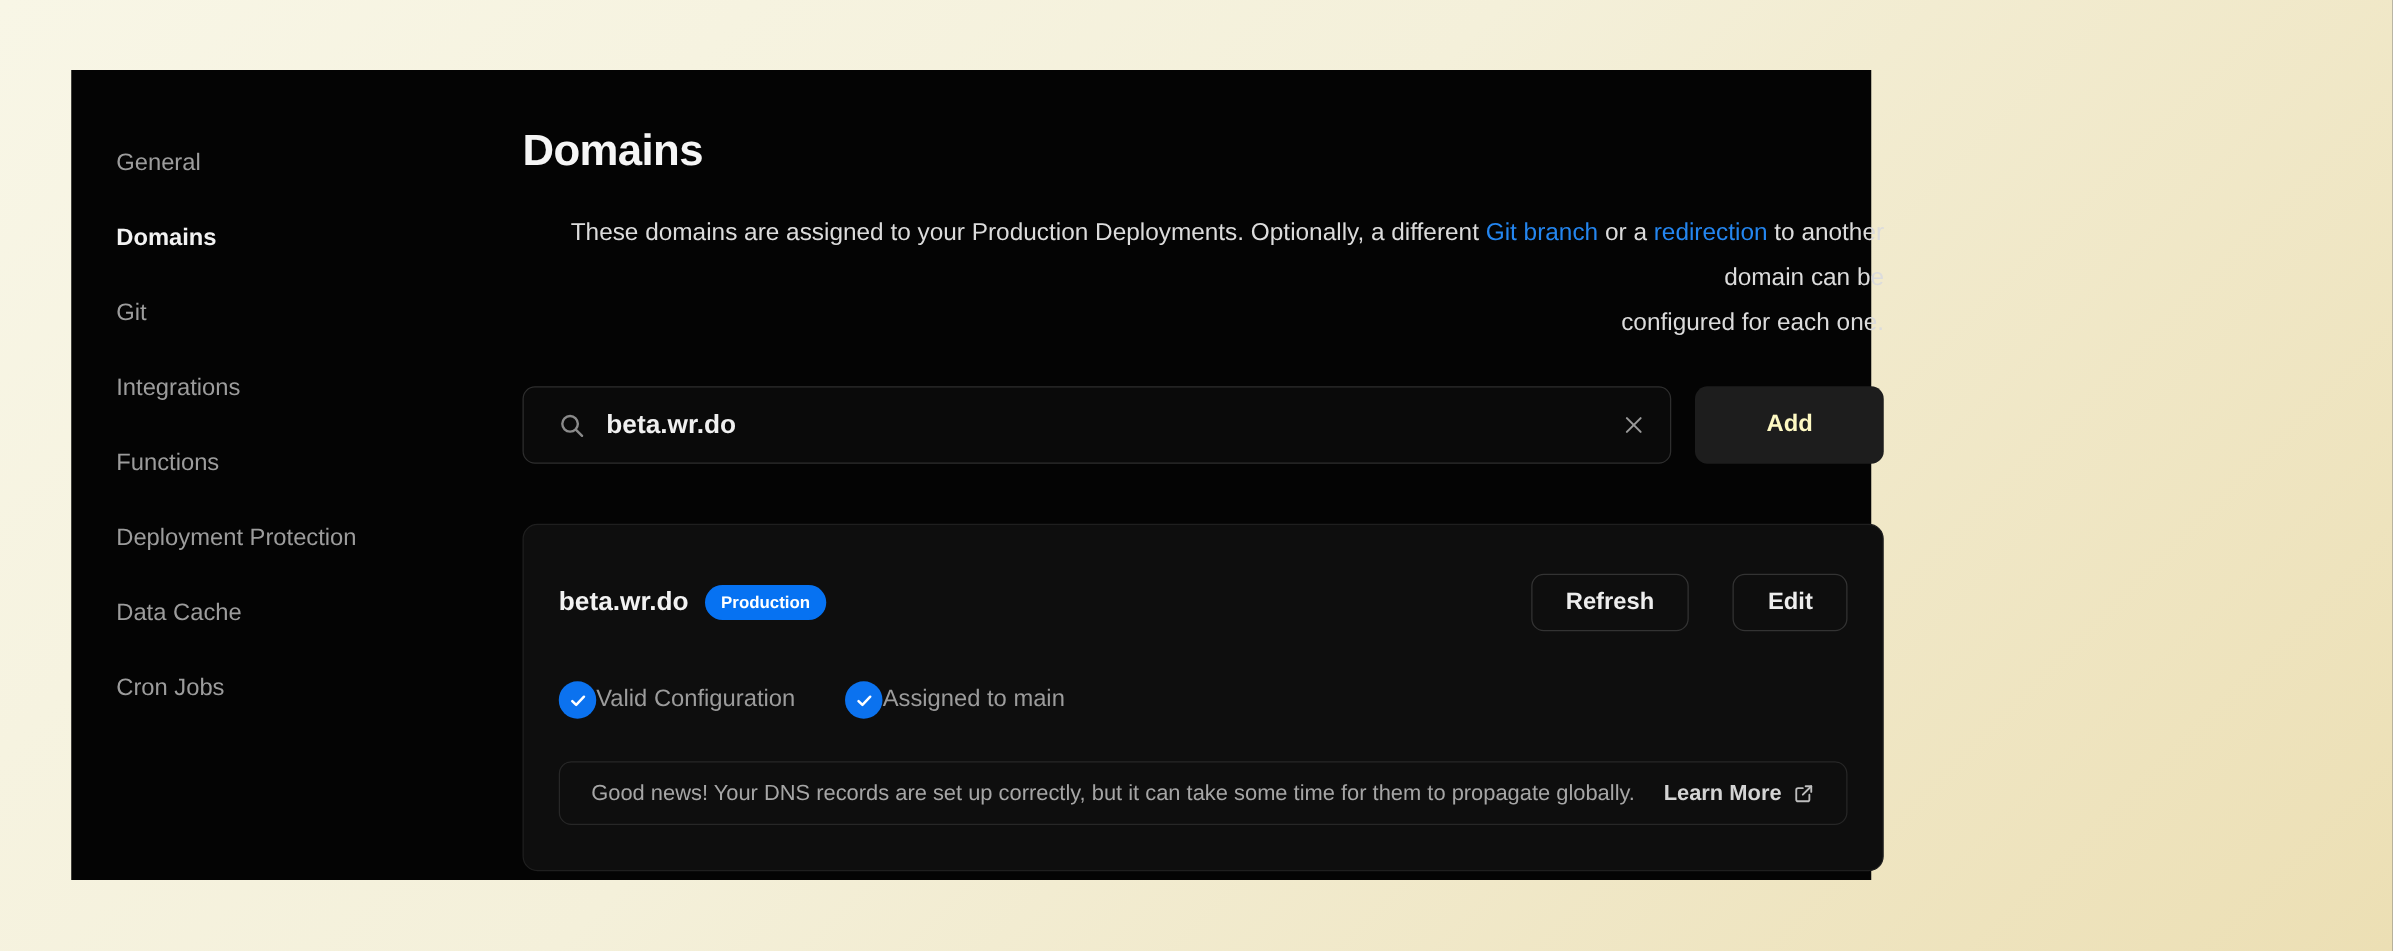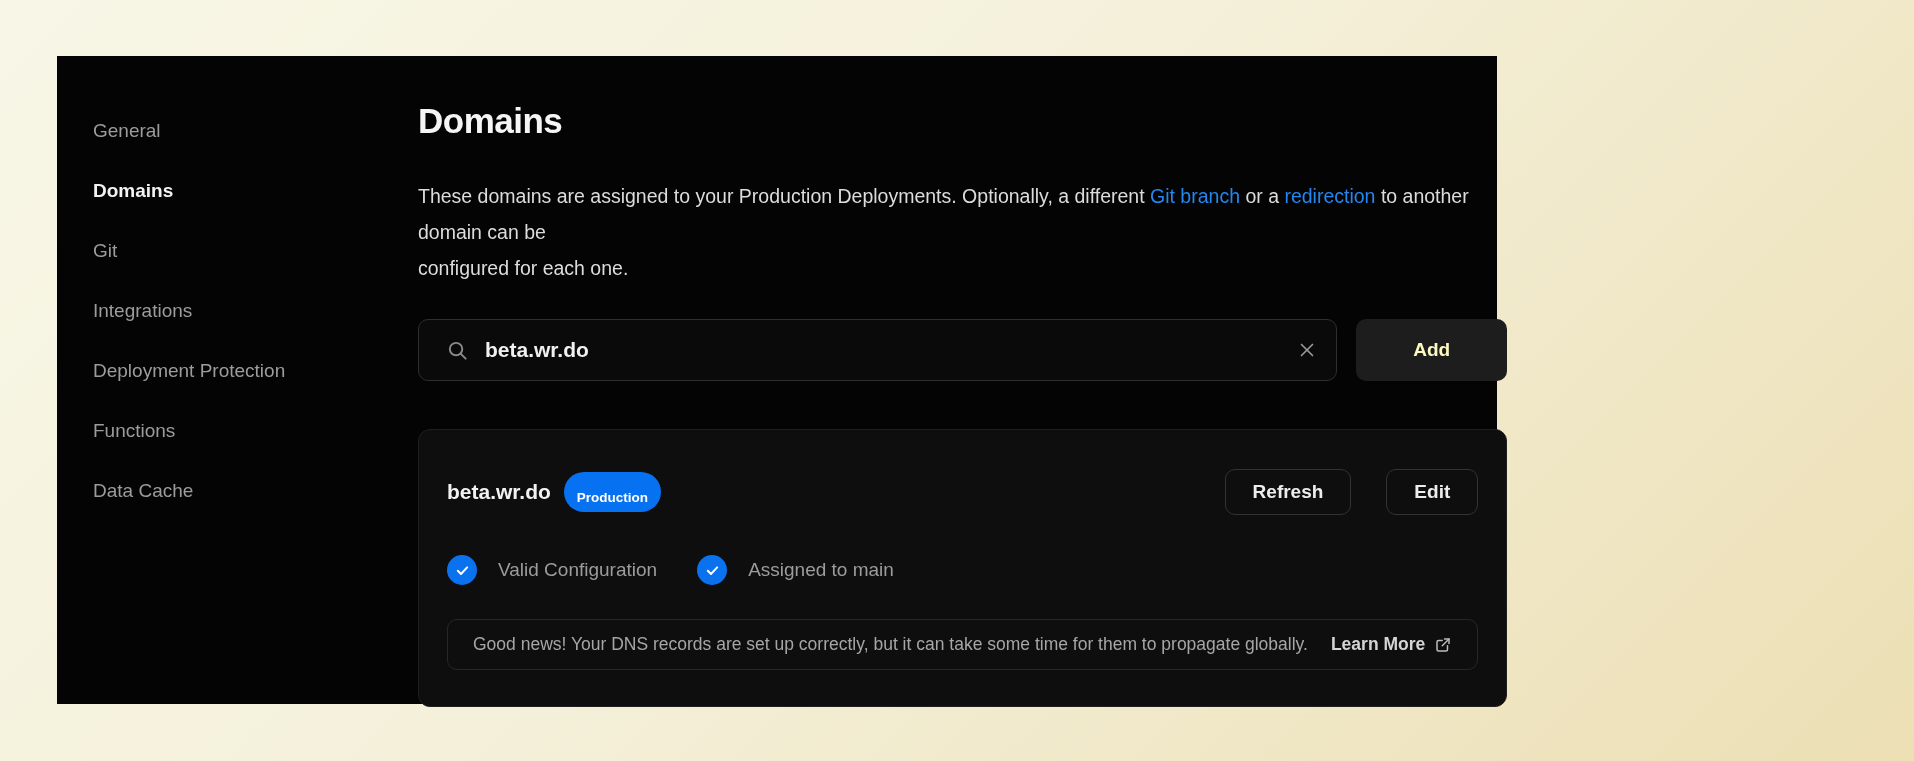--- a/index.html
+++ b/index.html
@@ -40,25 +40,26 @@
     padding: 44px 24px 0 0;
   }
   h1.page-title {
     font-size: 35px;
     line-height: 42px;
     font-weight: 700;
     color: #f5f5f5;
     letter-spacing: -0.5px;
   }
   .desc {
-    margin-top: 36px;
+    margin-top: 26px;
     font-size: 19.5px;
     line-height: 36px;
     color: #dcdcdc;
     max-width: 1420px;
+    text-align: right;
   }
   .desc a {
     color: #2486f0;
     text-decoration: none;
     cursor: pointer;
   }
   
   .search-row {
     margin-top: 33px;
     display: flex;
@@ -128,21 +129,21 @@
     font-weight: 700;
     color: #f2f2f2;
   }
   .badge {
     margin-left: 13px;
     background: #0672f2;
     color: #ffffff;
     font-size: 13.5px;
     font-weight: 600;
     line-height: 1;
-    padding: 19px 13px 8px;
+    padding: 7px 13px 8px;
     border-radius: 999px;
   }
   .card-actions { margin-left: auto; display: flex; gap: 35px; }
   .ghost-btn {
     height: 46px;
     padding: 0 27px;
     background: transparent;
     border: 1px solid #333333;
     border-radius: 10px;
     color: #ededed;
@@ -150,21 +151,21 @@
     font-size: 19px;
     font-weight: 700;
     cursor: pointer;
   }
   .checks-row {
     margin-top: 40px;
     display: flex;
     align-items: center;
     gap: 40px;
   }
-  .check-item { display: flex; align-items: center; gap: 21px; }
+  .check-item { display: flex; align-items: center; }
   .check-circle {
     width: 30px; height: 30px;
     border-radius: 50%;
     background: #0b72ef;
     display: flex; align-items: center; justify-content: center;
     flex-shrink: 0;
   }
   .check-circle svg { width: 15px; height: 15px; }
   .check-label { font-size: 19px; color: #9c9c9c; }
   .notice {
@@ -197,23 +198,24 @@
 </head>
 <body>
 
 <div class="panel">
 
   <nav class="sidebar">
     <div class="side-item">General</div>
     <div class="side-item active">Domains</div>
     <div class="side-item">Git</div>
     <div class="side-item">Integrations</div>
+    <div class="side-item">Functions</div>
     <div class="side-item">Deployment Protection</div>
-    <div class="side-item">Functions</div>
     <div class="side-item">Data Cache</div>
+    <div class="side-item">Cron Jobs</div>
   </nav>
 
   <main class="main">
 
     <h1 class="page-title">Domains</h1>
 
     <p class="desc"><span>These domains are assigned to your Production Deployments. Optionally, a different </span><a>Git branch</a><span> or a </span><a>redirection</a><span> to another domain can be</span><br><span>configured for each one.</span></p>
 
     <div class="search-row">
       <div class="search-wrap">

